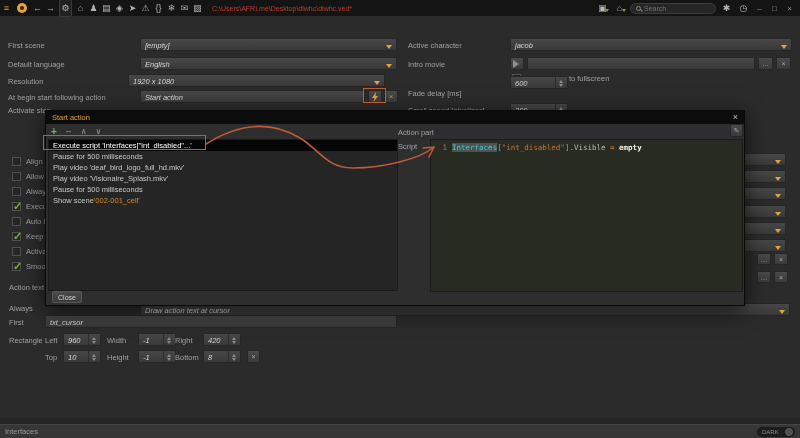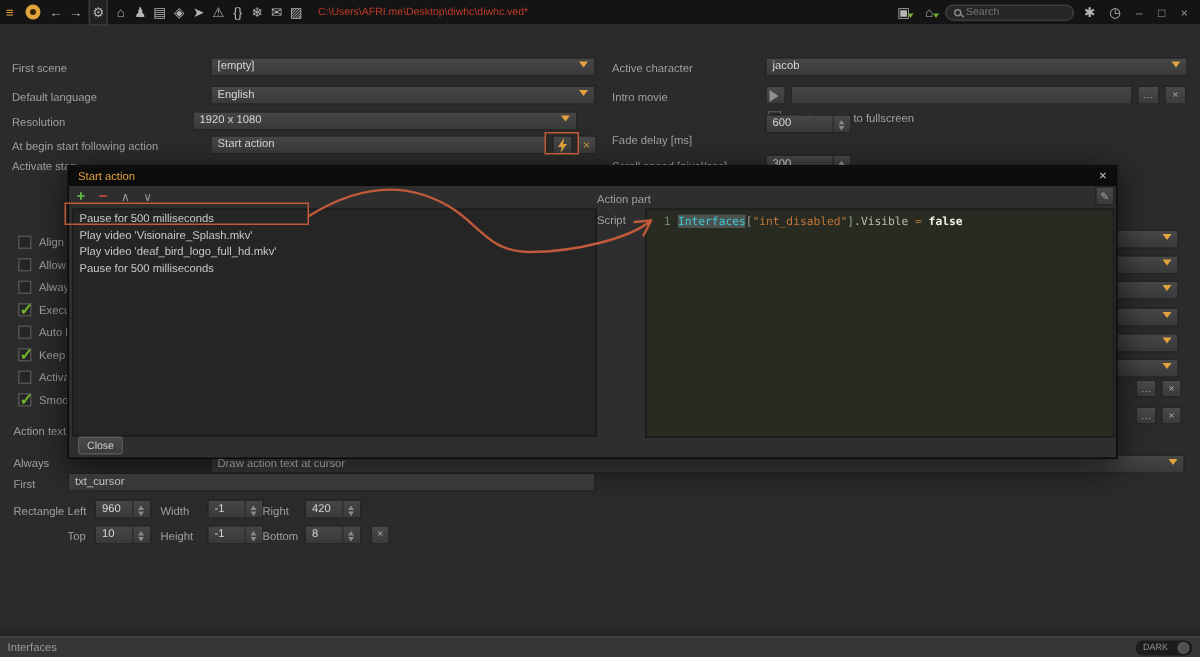--- a/index.html
+++ b/index.html
@@ -37,22 +37,22 @@
   
   .tabbar{position:absolute;left:0;top:16px;right:0;height:14px;background:#1f1f1f;
     display:flex;align-items:center;gap:22px;padding-left:8px;font-size:8.5px;
     border-bottom:1px solid #171717;}
   .tab{color:#c4c4c4;cursor:default;}
   .tab.active{color:var(--accent);}
 
   
   .lbl{position:absolute;font-size:7.5px;color:var(--lbl);white-space:nowrap;}
   .fld{position:absolute;height:13px;background:linear-gradient(#474747,#393939);
-    border:1px solid var(--fldbrd);border-radius:1px;display:flex;align-items:flex-start;
-    padding:0 4px;font-size:7.5px;color:#d6d6d6;white-space:nowrap;overflow:hidden;}
+    border:1px solid var(--fldbrd);border-radius:1px;display:flex;align-items:flex-end;
+    padding:0 4px;font-size:7.5px;color:#d6d6d6;white-space:nowrap;overflow:hidden;font-style:italic;}
   .dar{margin-left:auto;flex:none;width:0;height:0;border:3px solid transparent;
     border-top:4px solid var(--accent);transform:translateY(2px);}
   .spin{margin-left:auto;flex:none;display:flex;flex-direction:column;gap:1px;padding-left:3px;
     border-left:1px solid #2e2e2e;height:100%;justify-content:center;}
   .spin i{width:0;height:0;border:2px solid transparent;border-bottom:3px solid #8a8a8a;}
   .spin i + i{border-bottom:none;border-top:3px solid #8a8a8a;}
   .sqbtn{position:absolute;height:13px;background:linear-gradient(#4a4a4a,#3a3a3a);
     border:1px solid #262626;border-radius:1px;display:flex;align-items:center;
     justify-content:center;font-size:8px;color:#c9973a;}
   .sqbtn.gray{color:#aaa;font-size:7px;}
@@ -347,41 +347,48 @@
       <span>Start action</span>
       <span class="dlg-close">×</span>
     </div>
     <div class="dlg-tool">
       <span class="ticon t-plus">+</span>
       <span class="ticon t-minus">−</span>
       <span class="ticon t-chev">∧</span>
       <span class="ticon t-chev">∨</span>
     </div>
     <div class="dlg-list">
+      <div class="item on">
+          <span>Execute script 'Interfaces["int_disabled"...'</span>
+        </div>
       <div class="item">
           <span>Pause for 500 milliseconds</span>
         </div>
       <div class="item">
+          <span>Play video 'deaf_bird_logo_full_hd.mkv'</span>
+        </div>
+      <div class="item">
           <span>Play video 'Visionaire_Splash.mkv'</span>
-        </div>
-      <div class="item">
-          <span>Play video 'deaf_bird_logo_full_hd.mkv'</span>
         </div>
       <div class="item">
           <span>Pause for 500 milliseconds</span>
         </div>
+      <div class="item">
+          <span>Show scene </span>
+          <span class="scene-hl">'002-001_cell'</span>
+        </div>
     </div>
     <div class="dlg-closebtn">Close</div>
 
     <span class="ap-lbl">Action part</span>
     <span class="sqbtn gray pencil" style="position:absolute">✎</span>
 
     <span class="scr-lbl">Script</span>
     <div class="editor">
-      <div class="codeline"><span class="ln">1</span><span class="tk-obj">Interfaces</span><span class="tk-br">[</span><span class="tk-str">"int_disabled"</span><span class="tk-br">]</span><span class="tk-plain">.Visible </span><span class="tk-op">= </span><span class="tk-kw">false</span></div>
+      <div class="codeline"><span class="ln">1</span><span class="tk-obj">Interfaces</span><span class="tk-br">[</span><span class="tk-str">"int_disabled"</span><span class="tk-br">]</span><span class="tk-plain">.Visible </span><span class="tk-op">= </span><span class="tk-kw">empty</span></div>
     </div>
   </div>
 
   <div class="ann" style="left:363px;top:88px;width:23px;height:15px"></div>
   <div class="ann" style="left:43px;top:135px;width:163px;height:15px"></div>
   <svg class="ann-arrow" style="left:198px;top:112px" width="250" height="70" viewBox="0 0 250 70">
     <path d="M 8 32 C 40 12, 72 8, 102 26 C 122 38, 128 56, 155 56 C 185 56, 222 47, 236 35" fill="none" stroke="#c05a3a" stroke-width="1.6" stroke-linecap="round"></path>
     <path d="M 236 35 l -11 1 M 236 35 l -5 10" fill="none" stroke="#c05a3a" stroke-width="1.6" stroke-linecap="round"></path>
   </svg>
 

